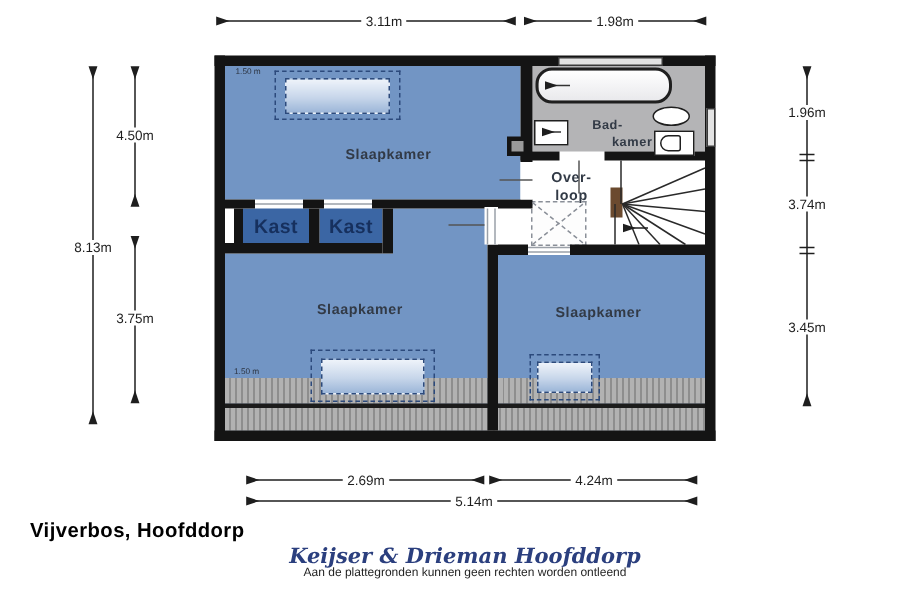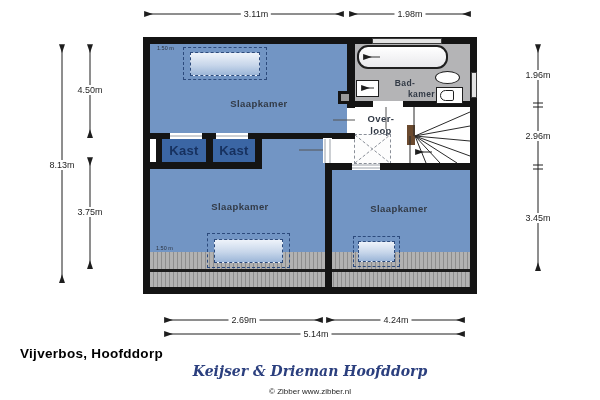--- a/index.html
+++ b/index.html
@@ -182,20 +182,20 @@
 
   <div class="abs dim" style="left:256px;top:14px;">3.11m</div>
   <div class="abs dim" style="left:410px;top:14px;">1.98m</div>
   <div class="abs dim" style="left:244px;top:320px;">2.69m</div>
   <div class="abs dim" style="left:396px;top:320px;">4.24m</div>
   <div class="abs dim" style="left:316px;top:334px;">5.14m</div>
   <div class="abs dim" style="left:62px;top:165px;">8.13m</div>
   <div class="abs dim" style="left:90px;top:90px;">4.50m</div>
   <div class="abs dim" style="left:90px;top:212px;">3.75m</div>
   <div class="abs dim" style="left:538px;top:75px;">1.96m</div>
-  <div class="abs dim" style="left:538px;top:136px;">2.96m</div>
+  <div class="abs dim" style="left:538px;top:136px;">3.74m</div>
   <div class="abs dim" style="left:538px;top:218px;">3.45m</div>
 
   <div class="abs title" style="left:20px;top:346px;width:580px;">Vijverbos, Hoofddorp</div>
   <div class="abs agency" style="left:20px;top:363px;width:580px;">Keijser &amp; Drieman Hoofddorp</div>
-  <div class="abs small" style="left:20px;top:387px;width:580px;">© Zibber www.zibber.nl</div>
+  <div class="abs small" style="left:20px;top:377px;width:580px;">Aan de plattegronden kunnen geen rechten worden ontleend</div>
 
 </div>
 
 </body></html>

